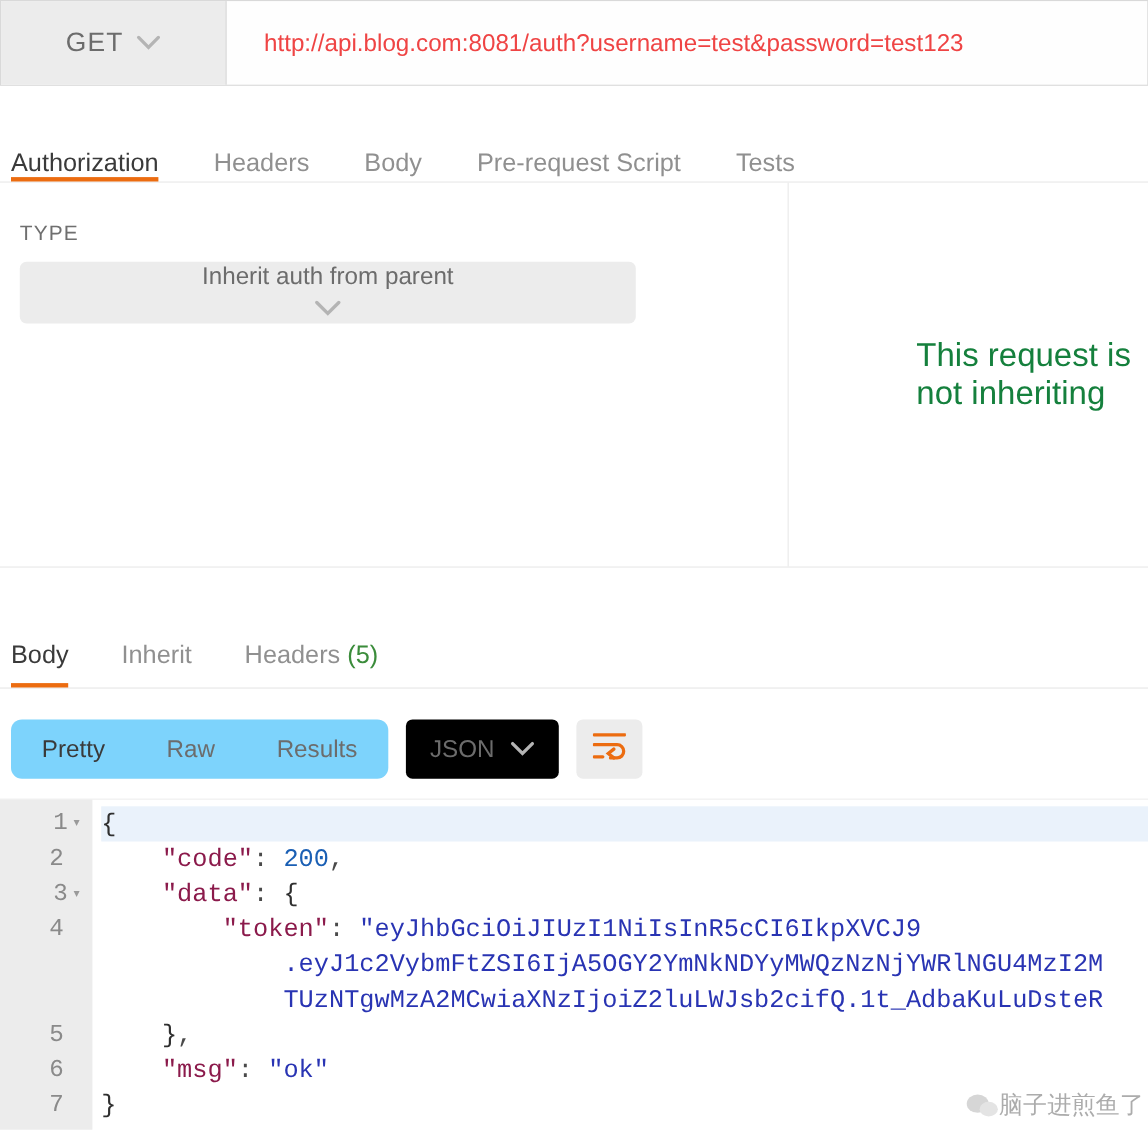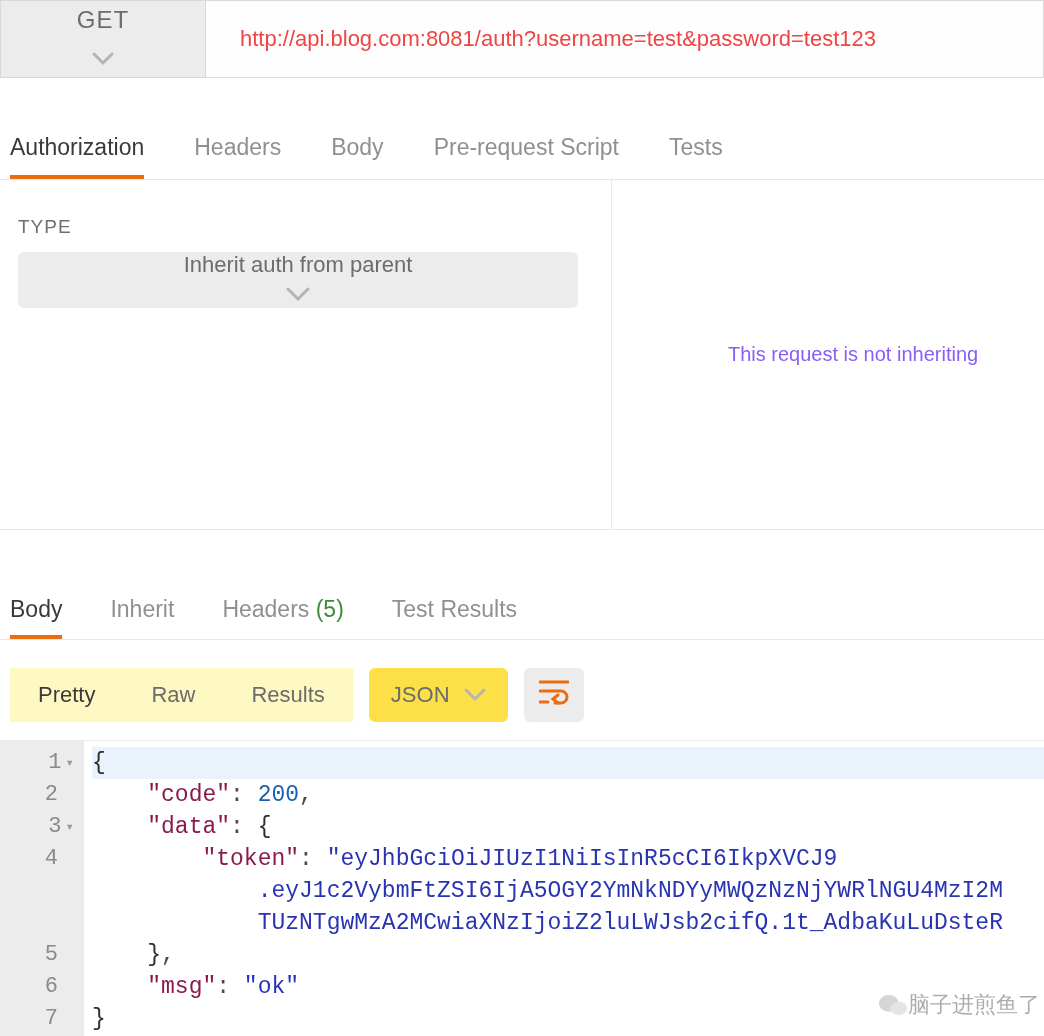--- a/index.html
+++ b/index.html
@@ -22,21 +22,20 @@
   .method-select {
     width: 205px;
     background: #ececec;
     display: flex;
     align-items: center;
     justify-content: center;
     gap: 12px;
     height: 76px;
     cursor: pointer;
     border-right: 1px solid #d9d9d9;
-    flex-direction: column;
   }
   .method-text { color: #6c6c6c; font-size: 24px; letter-spacing: 1px; }
   .chevron-down { color: #b0b0b0; font-size: 22px; }
   .url-input {
     flex: 1;
     border: none;
     outline: none;
     font-size: 22px;
     padding: 0 34px;
     color: #ef4444;
@@ -47,47 +46,46 @@
   .tabs-row {
     display: flex;
     gap: 50px;
     padding: 30px 10px 0 10px;
     border-bottom: 1px solid #e8e8e8;
     margin-top: 26px;
   }
   .tab {
     color: #909090;
     font-size: 23px;
-    padding-bottom: 14px;
     cursor: pointer;
   }
   .tab.active {
     color: #3a3a3a;
     border-bottom: 4px solid #ec6c10;
   }
 
   
   .auth-panel-wrap {
     display: flex;
     border-bottom: 1px solid #e8e8e8;
     min-height: 350px;
   }
   .auth-left {
-    width: 612px;
+    width: 717px;
     padding: 36px 18px 40px 18px;
     border-right: 1px solid #e8e8e8;
   }
   .auth-right {
     flex: 1;
     display: flex;
     align-items: center;
     justify-content: flex-start;
     padding-left: 116px;
-    color: #8b5cf6;
-    font-size: 20px;
+    color: #15803d;
+    font-size: 30px;
   }
   .label-type { color: #6f6f6f; font-size: 19px; letter-spacing: 1px; margin-bottom: 14px;}
   .select-box {
     background: #ececec;
     border-radius: 6px;
     height: 56px;
     display: flex;
     align-items: center;
     justify-content: space-between;
     padding: 0 24px;
@@ -128,37 +126,37 @@
 
   
   .toolbar {
     display: flex;
     gap: 16px;
     padding: 28px 10px 18px 10px;
     align-items: center;
   }
   .seg-group {
     display: flex;
-    background: #fef9c3;
-    border-radius: 0;
+    background: #7dd3fc;
+    border-radius: 10px;
     height: 54px;
     align-items: center;
   }
   .seg-btn {
     padding: 0 28px;
     height: 100%;
     display: flex;
     align-items: center;
     color: #6c6c6c;
     font-size: 22px;
     cursor: pointer;
   }
   .seg-btn.sel { color: #3a3a3a; }
   .format-select {
-    background: #fde047;
+    background: #000000;
     border-radius: 6px;
     height: 54px;
     display: flex;
     align-items: center;
     gap: 14px;
     padding: 0 22px;
     color: #6c6c6c;
     font-size: 22px;
     cursor: pointer;
   }
@@ -257,21 +255,20 @@
   </div>
   <div class="auth-right">
     <span>This request is not inheriting</span>
   </div>
 </div>
 
 <div class="resp-tabs" id="resp-tabs">
     <div class="resp-tab active">Body </div>
     <div class="resp-tab">Inherit </div>
     <div class="resp-tab">Headers <span class="count">(5)</span></div>
-    <div class="resp-tab">Test Results </div>
   </div>
 
 <div class="toolbar">
   <div class="seg-group" id="seg-group">
       <div class="seg-btn sel">Pretty</div>
       <div class="seg-btn">Raw</div>
       <div class="seg-btn">Results</div>
     </div>
   <div class="format-select">
     <span>JSON</span>

